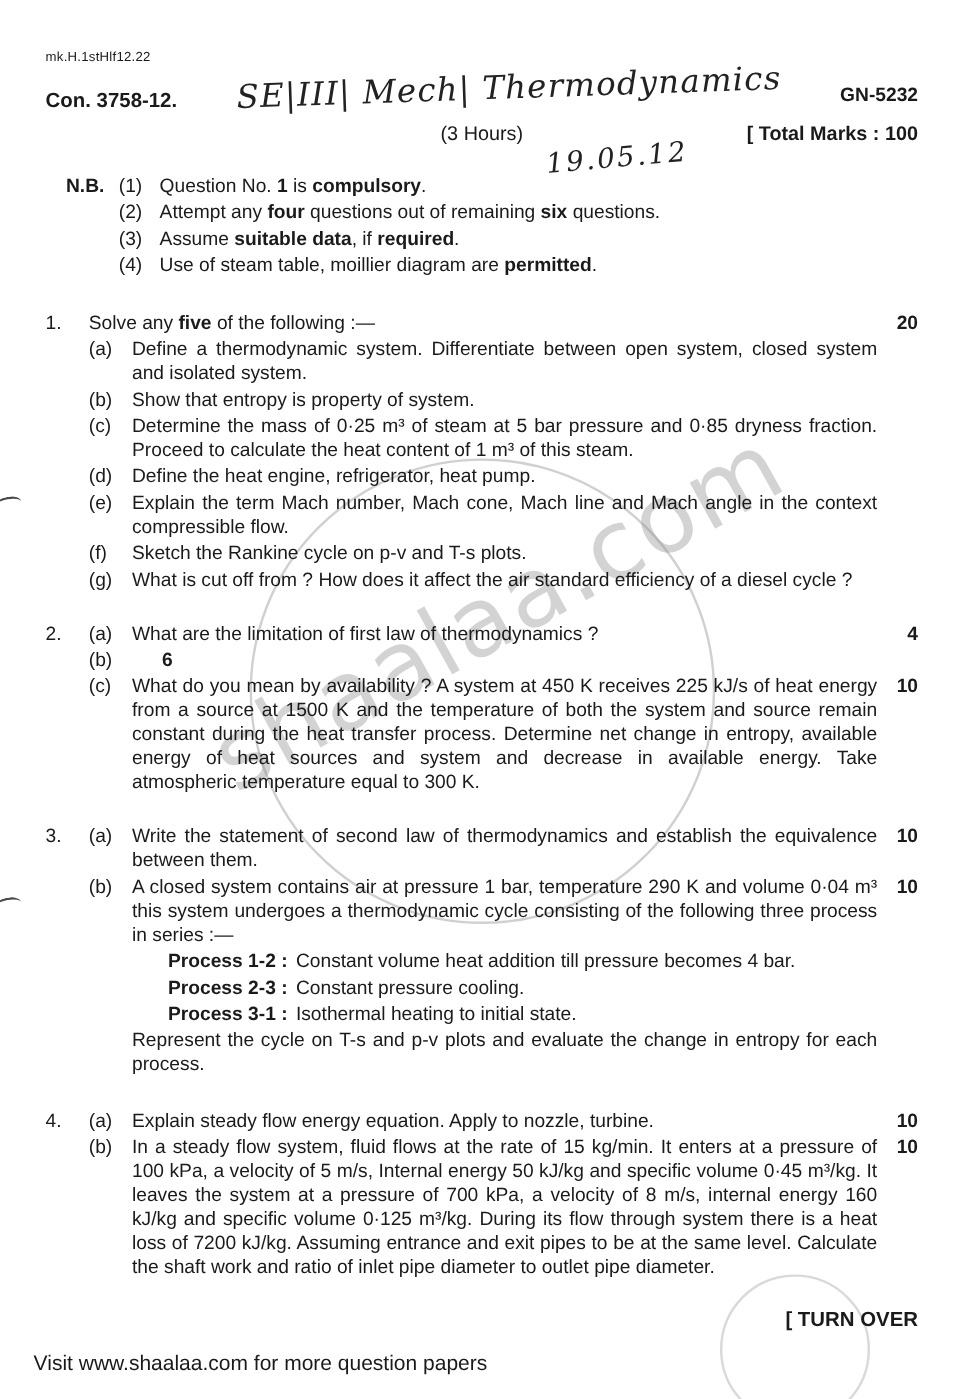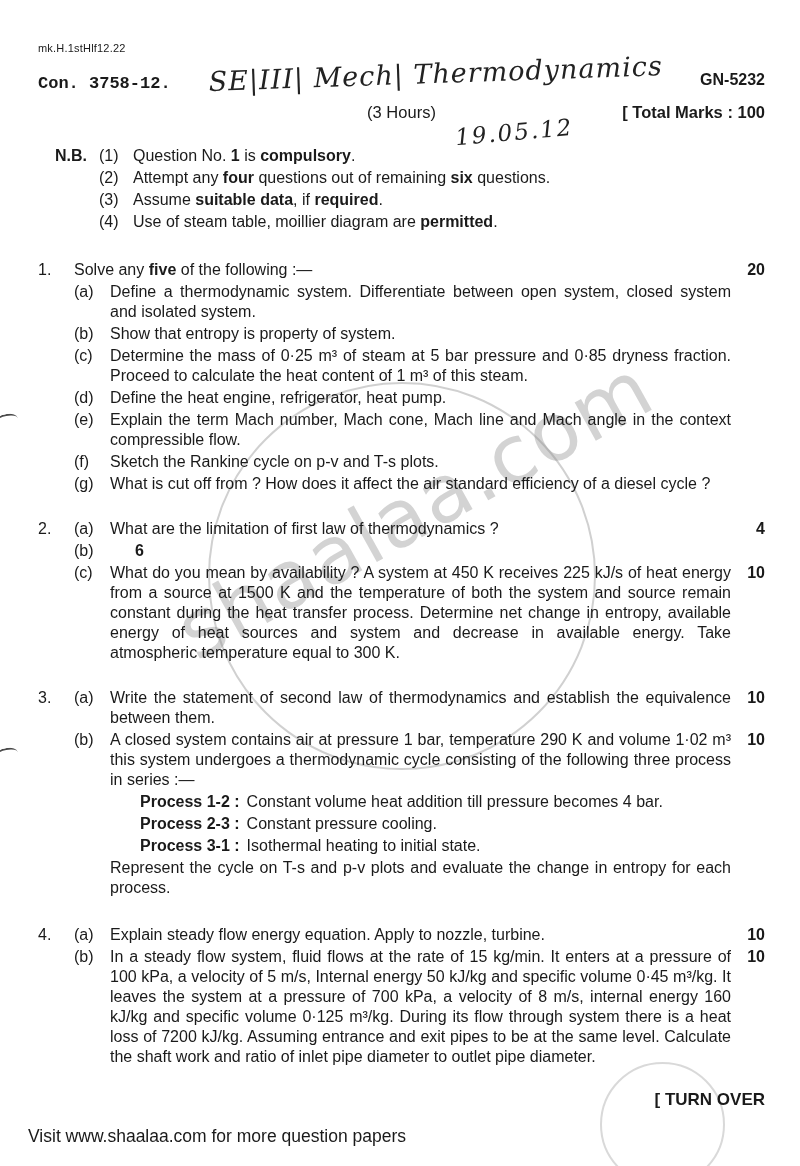--- a/index.html
+++ b/index.html
@@ -31,21 +31,21 @@
   .scan-mark {
     position:absolute; z-index:1; width:22px; height:12px;
     border-top:2.5px solid #4a4a4a; border-radius:50% 50% 0 0;
   }
   .scan-mark.m1 { left:-4px; top:414px; transform:rotate(-10deg); }
   .scan-mark.m2 { left:-4px; top:748px; transform:rotate(-10deg); }
 
   
   .print-code { font-size:11px; letter-spacing:.2px; }
   .header-row { display:flex; align-items:flex-start; margin-top:10px; }
-  .con-number { font-weight:bold; font-size:17px; white-space:nowrap; padding-top:6px;font-family:Liberation Mono, monospace; }
+  .con-number { font-weight:bold; font-size:17px; white-space:nowrap; padding-top:6px; }
   .hand { font-family:"DejaVu Serif", serif; font-style:italic; color:#222; }
   .hand-subject {
     flex:1; text-align:center; font-size:27px; letter-spacing:1px;
     transform:rotate(-2deg); margin-top:-4px; white-space:nowrap;
   }
   .paper-code { font-weight:bold; font-size:16px; white-space:nowrap; padding-top:2px; }
   .hours-row { display:grid; grid-template-columns:1fr auto 1fr; margin-top:8px; }
   .duration { font-size:16.5px; text-align:center; }
   .total-marks { font-weight:bold; font-size:16.5px; text-align:right; }
   .hand-date {
@@ -202,21 +202,21 @@
       <div class="qnum">3.</div>
       <div class="qbody">
         <div class="sub" style="margin-top:0">
           <div class="slet">(a)</div>
           <div class="sbody">Write the statement of second law of thermodynamics and establish the equivalence between them.</div>
           <div class="smarks">10</div>
         </div>
         <div class="sub">
           <div class="slet">(b)</div>
           <div class="sbody">
-            <div>A closed system contains air at pressure 1 bar, temperature 290 K and volume 1·02 m³ this system undergoes a thermodynamic cycle consisting of the following three process in series :—</div>
+            <div>A closed system contains air at pressure 1 bar, temperature 290 K and volume 0·04 m³ this system undergoes a thermodynamic cycle consisting of the following three process in series :—</div>
             <div class="proc">
               <span class="plabel">Process 1-2 :</span>
               <span class="ptext">Constant volume heat addition till pressure becomes 4 bar.</span>
             </div>
             <div class="proc">
               <span class="plabel">Process 2-3 :</span>
               <span class="ptext">Constant pressure cooling.</span>
             </div>
             <div class="proc">
               <span class="plabel">Process 3-1 :</span>

